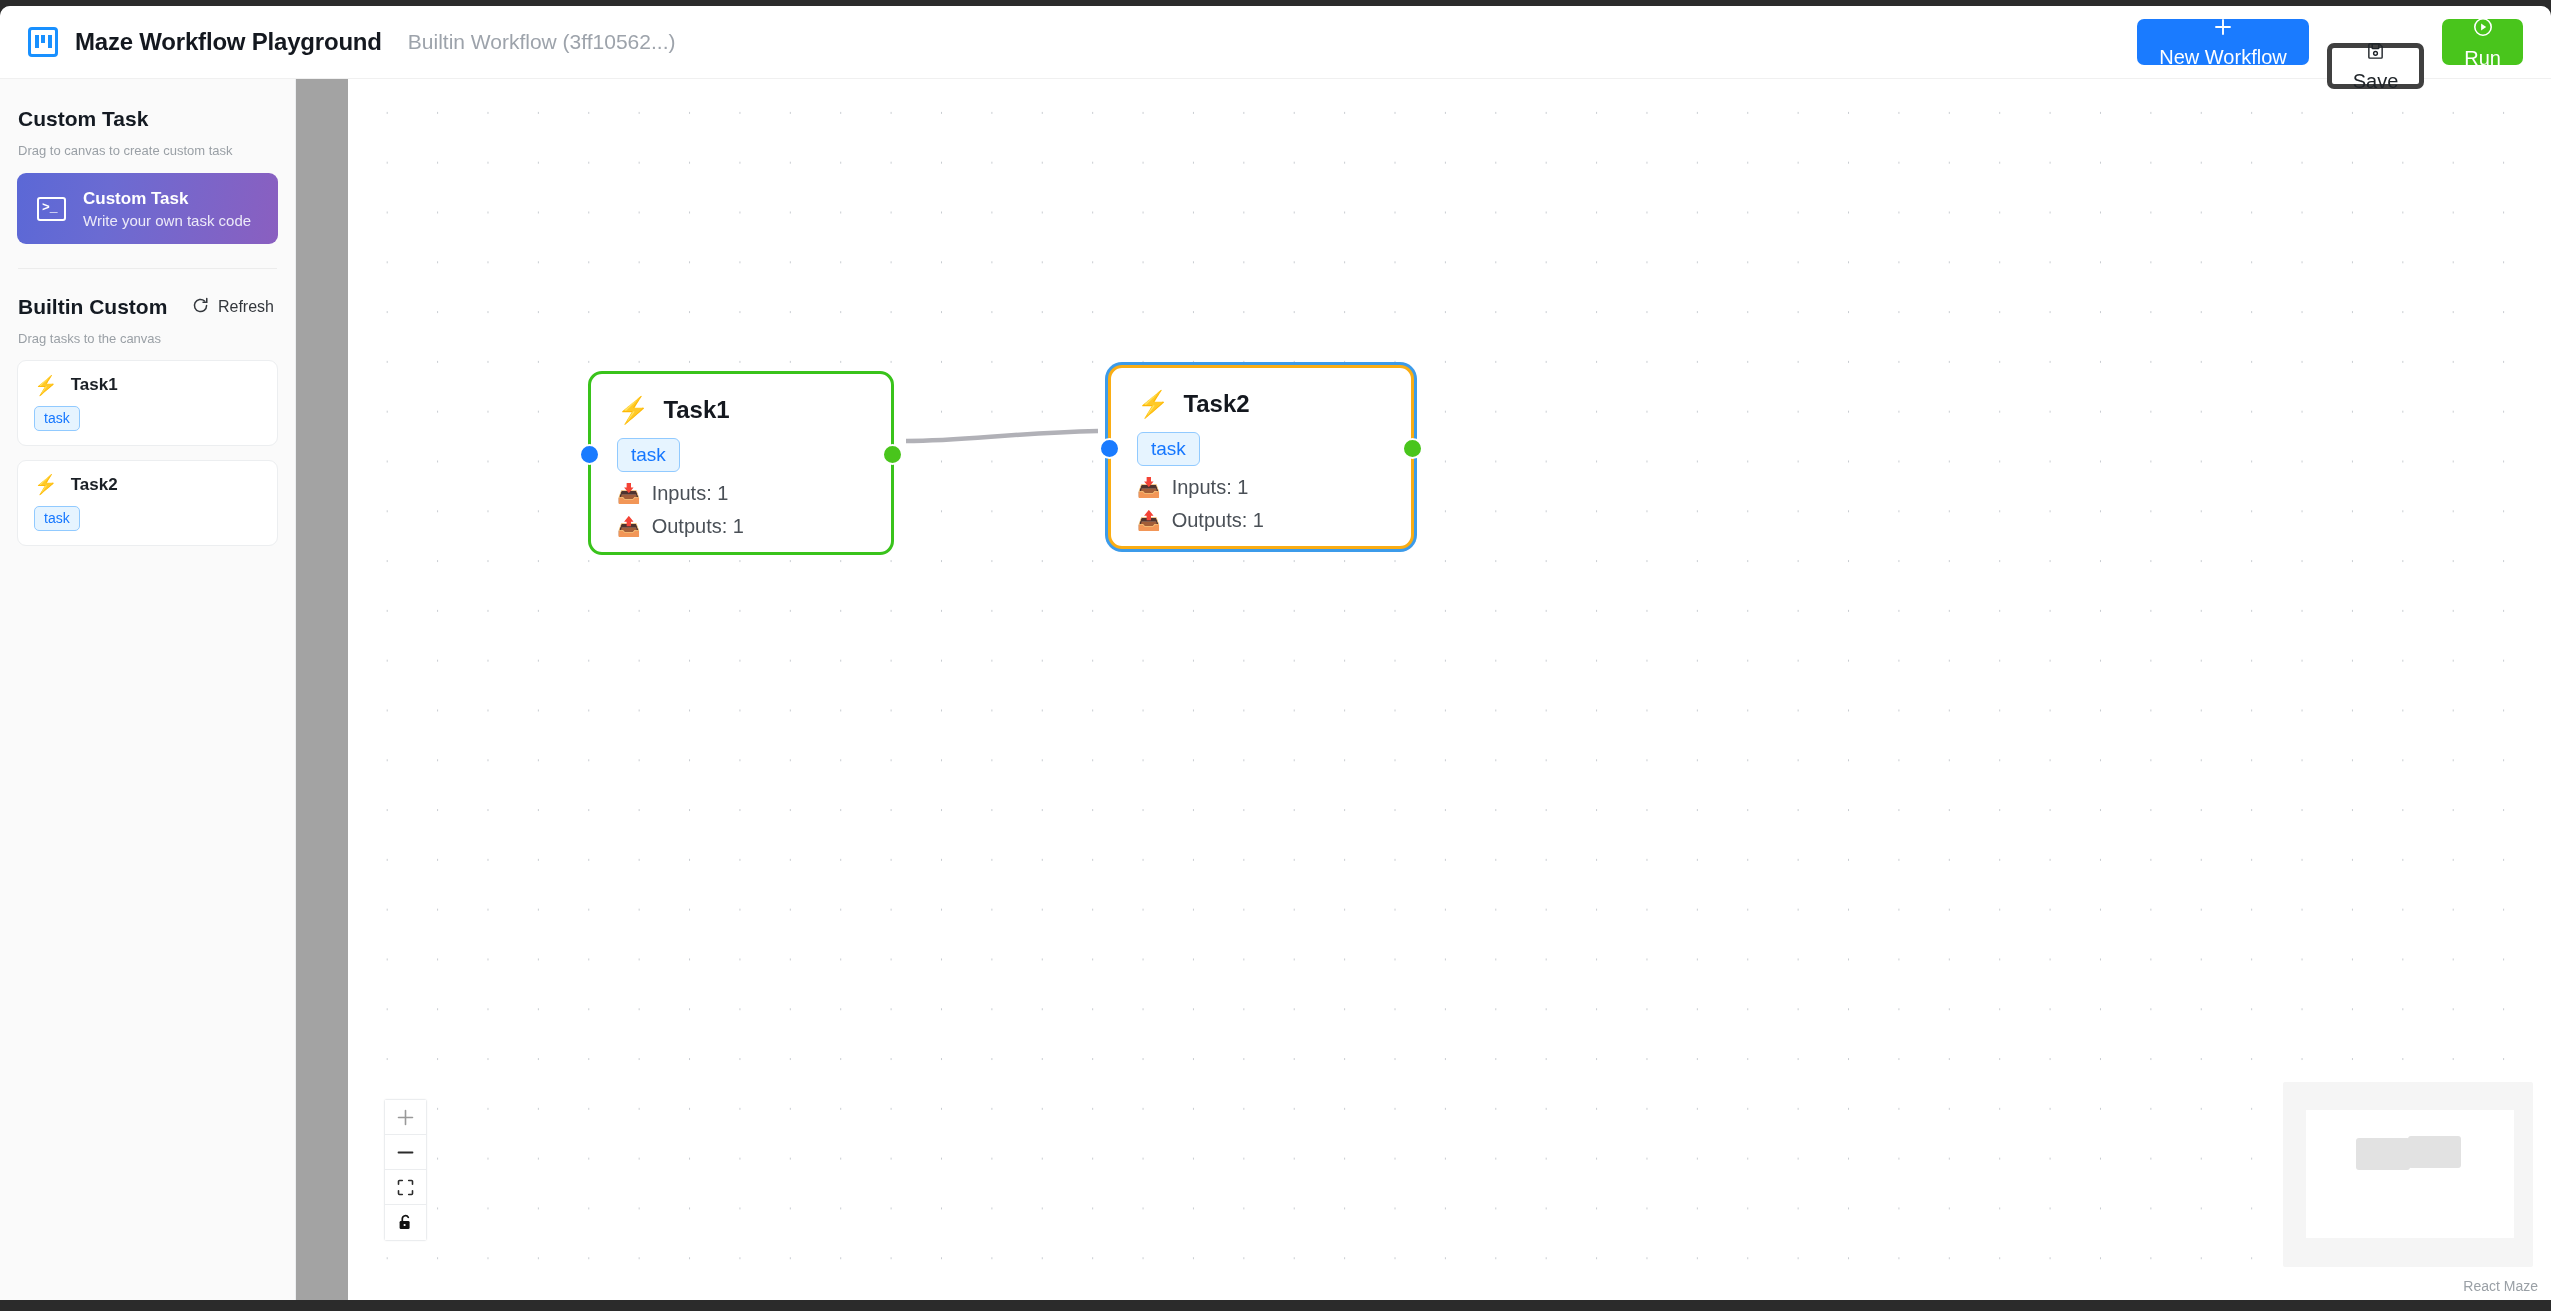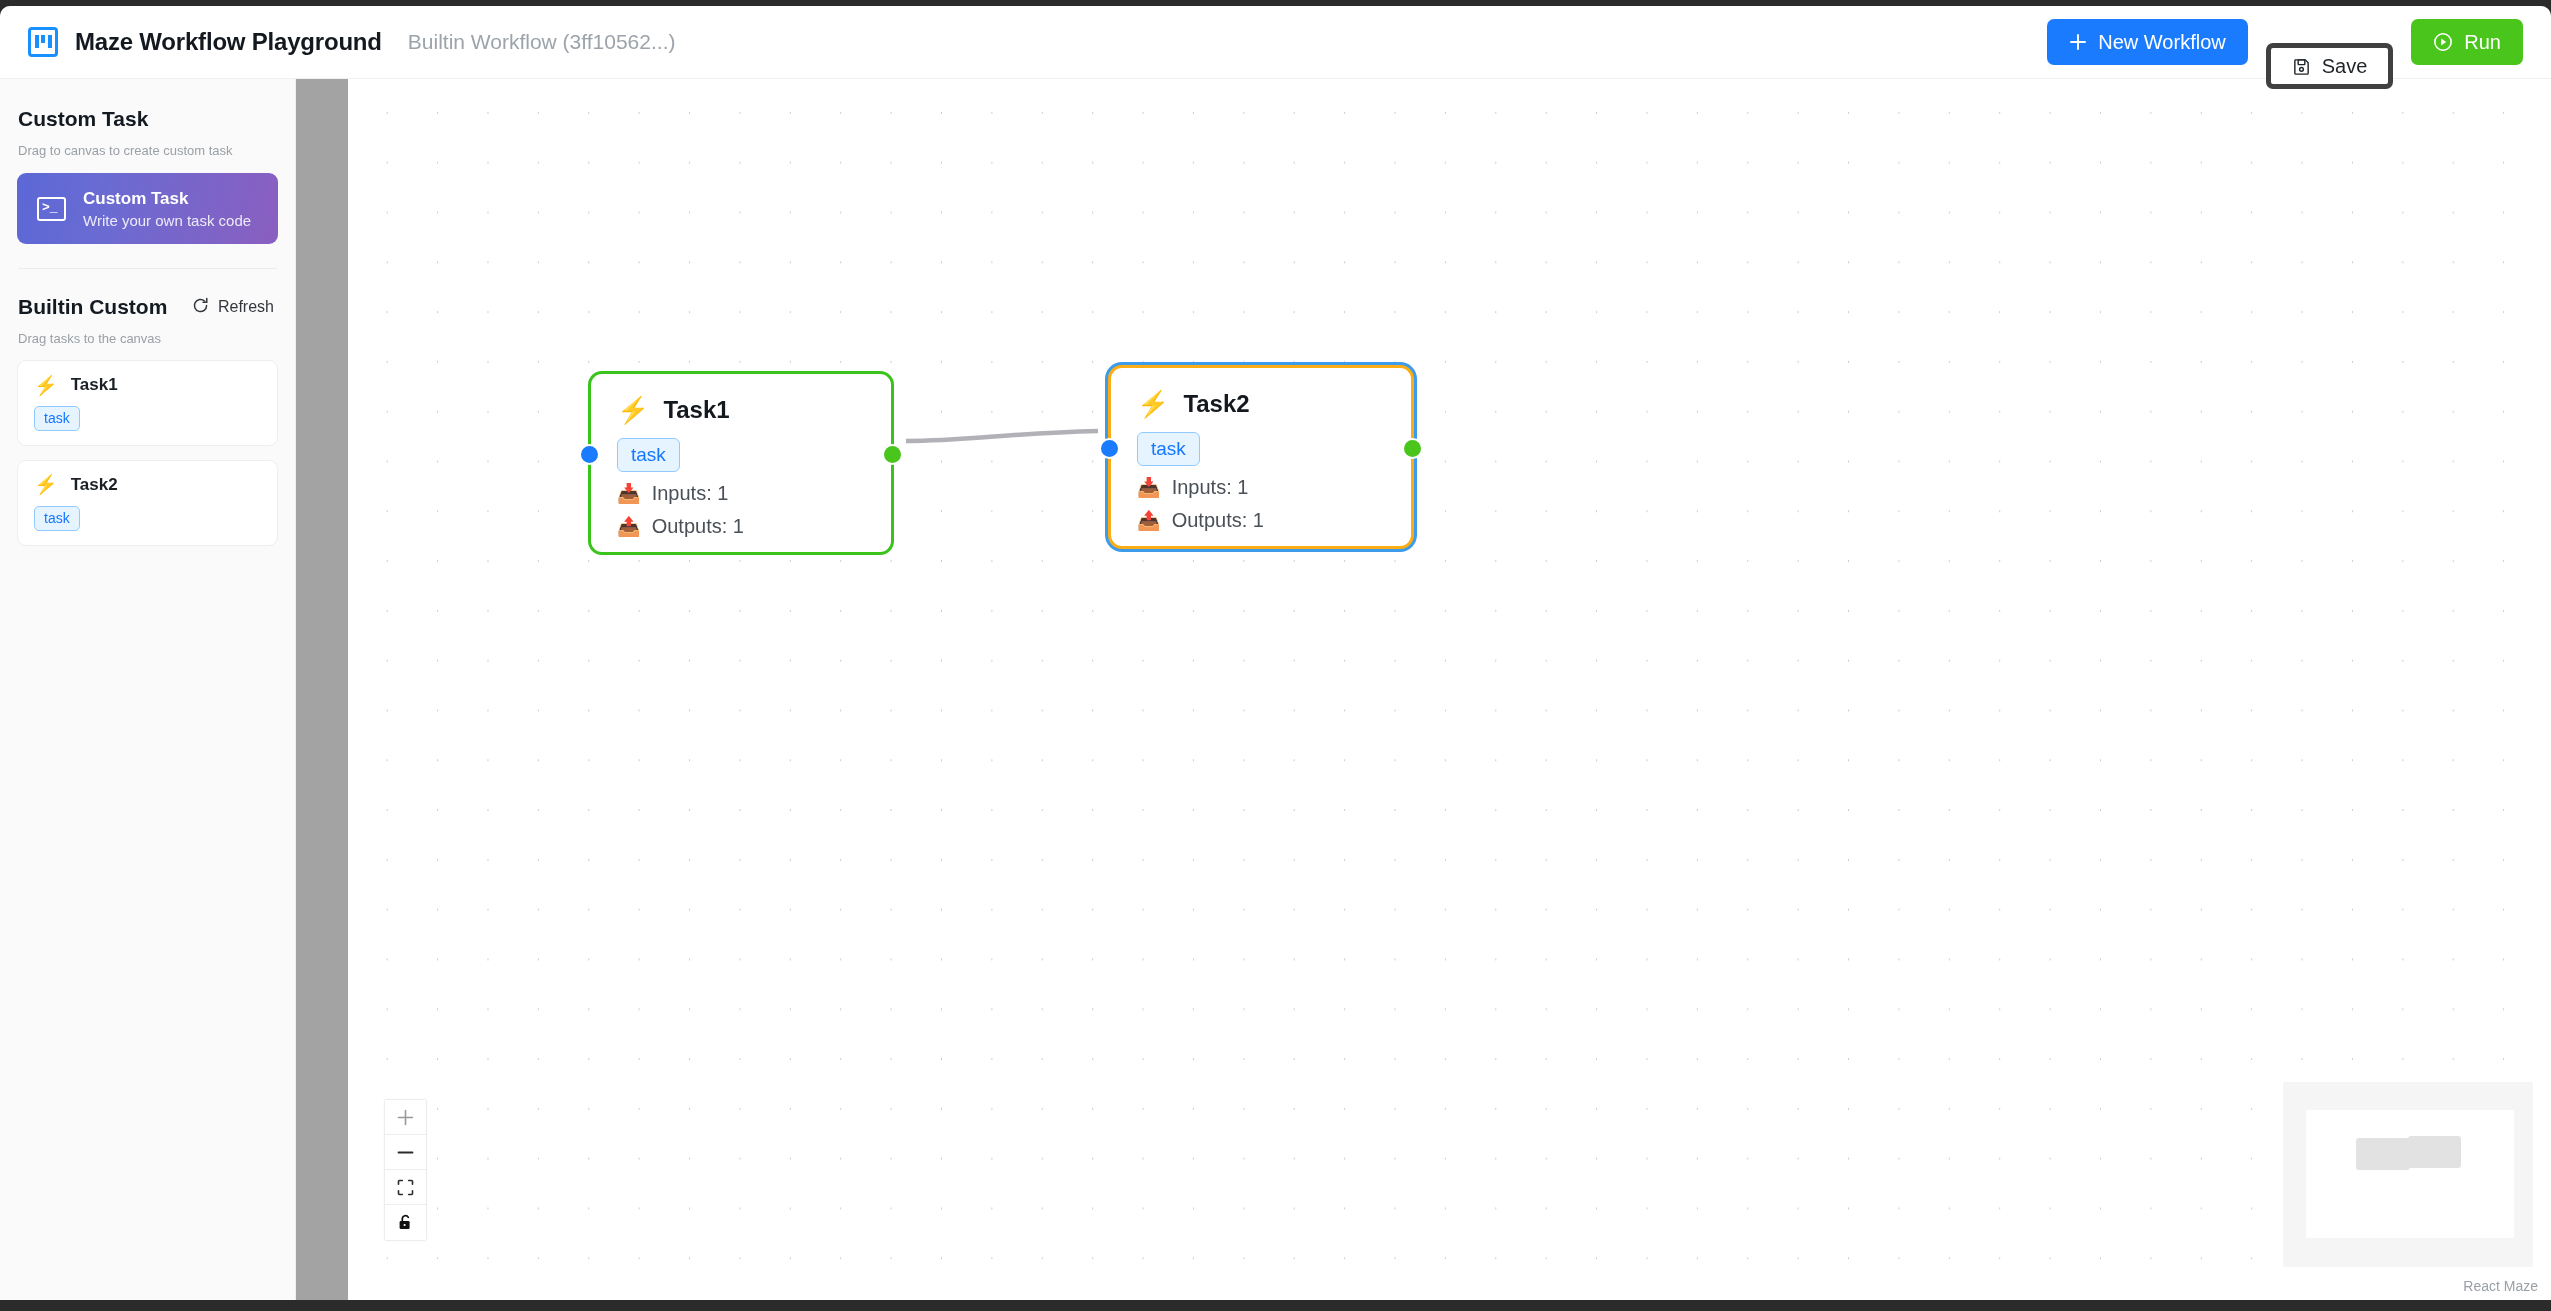--- a/index.html
+++ b/index.html
@@ -53,20 +53,21 @@
   .header-actions {
     margin-left: auto; display: flex; align-items: center; gap: 18px;
   }
   .btn {
     display: inline-flex; align-items: center; justify-content: center;
     gap: 11px; height: 46px; padding: 0 21px;
     border-radius: 7px; font-size: 20px;
     cursor: pointer; white-space: nowrap;
     border: 1px solid transparent;
     line-height: 1;
+    flex-direction: column;
   }
   .btn-primary { background: #1a7bff; color: #fff; }
   .btn-default { background: #ffffff; color: #1f2429; border: 5px solid #404040; margin-top: 48px; }
   .btn-run { background: #49c51c; color: #ffffff; }
   .btn .ic { display: inline-flex; align-items: center; }
 
   
   #sidebar {
     position: absolute; left: 0; top: 73px;
     width: 296px; height: 1221px;

